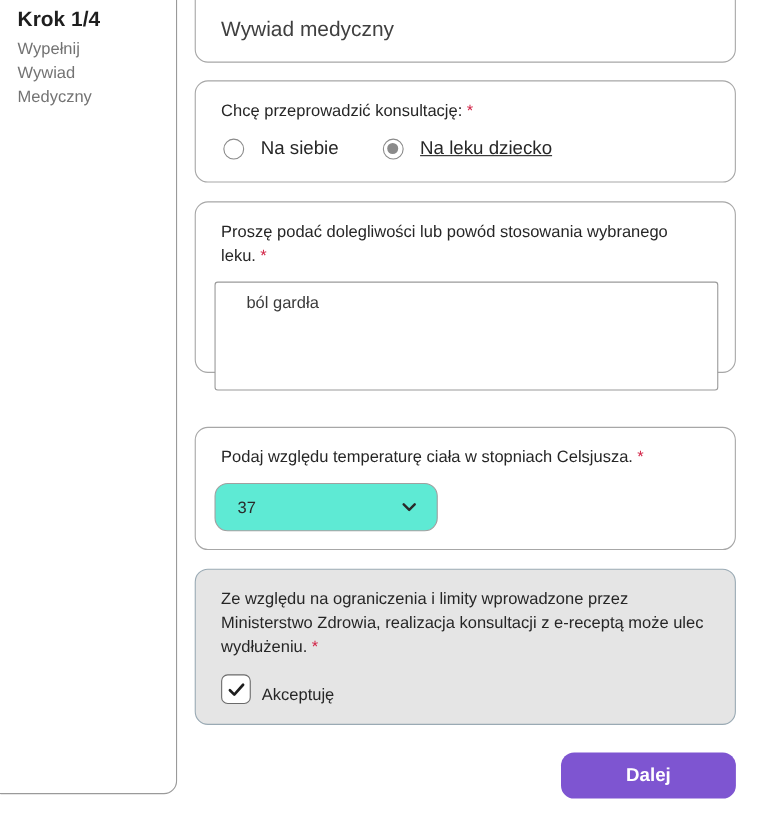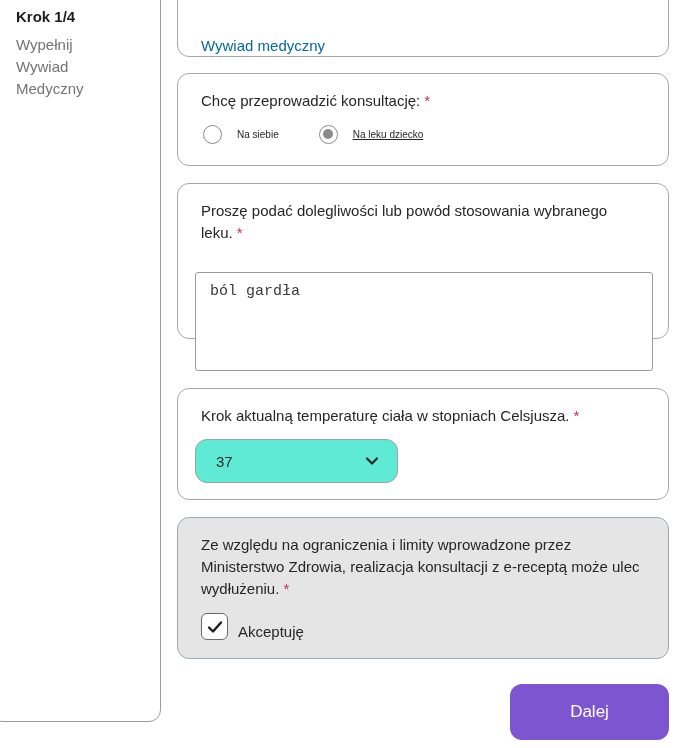--- a/index.html
+++ b/index.html
@@ -3,65 +3,65 @@
   <meta charset="utf-8">
   <style>
     * { box-sizing: border-box; margin: 0; padding: 0; }
     html, body { width: 691px; height: 748px; background: #ffffff; overflow: hidden; }
     body { font-family: "Liberation Sans", "DejaVu Sans", sans-serif; color: #2a2a2a; position: relative; }
 
     .sidebar {
       position: absolute; left: -10px; top: -20px; width: 171px; height: 742px;
       border: 1.5px solid #9a9a9a; border-radius: 12px; background: #fff;
     }
-    .sidebar .step { position: absolute; left: 25px; top: 27px; font-weight: bold; font-size: 15px; color: #1e1e1e; }
+    .sidebar .step { position: absolute; left: 25px; top: 27px; font-weight: bold; font-size: 19px; color: #1e1e1e; }
     .sidebar .step-desc { position: absolute; left: 25px; top: 53px; font-size: 15px; line-height: 22px; color: #737373; width: 110px; }
 
     .card {
       position: absolute; left: 177px; width: 492px;
       border: 1.5px solid #a7a7a7; border-radius: 12px; background: #fff;
     }
     .card.title-card { top: -20px; height: 77px; }
-    .card.title-card .title { position: absolute; left: 23px; top: 36px; font-size: 15px; color: #0369a1; margin-top: 20px; }
+    .card.title-card .title { position: absolute; left: 23px; top: 36px; font-size: 19px; color: #404040; }
 
     .q-label { position: absolute; left: 23px; font-size: 15px; line-height: 22px; color: #262626; }
     .req { color: #d3294b; margin-left: 4px; }
 
     .card.radio-card { top: 73px; height: 93px; }
     .radio-row { position: absolute; top: 51px; left: 25px; display: flex; align-items: center; }
     .radio { width: 19px; height: 19px; border: 1.5px solid #8a8a8a; border-radius: 50%; display: inline-block; position: relative; background: #fff; }
     .radio.checked::after { content: ""; position: absolute; left: 3px; top: 3px; width: 10px; height: 10px; border-radius: 50%; background: #8a8a8a; }
-    .radio-label { font-size: 10px; margin-left: 15px; color: #262626; }
+    .radio-label { font-size: 17px; margin-left: 15px; color: #262626; }
     .radio-label.underline { text-decoration: underline; }
     .radio-opt { display: flex; align-items: center; margin-right: 40px; cursor: pointer; }
 
     .card.text-card { top: 183px; height: 156px; }
     .textarea {
       position: absolute; left: 17px; top: 72px; width: 458px; height: 99px;
-      border: 1.5px solid #9a9a9a; border-radius: 3px; padding: 10px 14px;
-      font-size: 15px; color: #3a3a3a; font-family: Liberation Mono, monospace; resize: none; background: #fff; margin-top: 16px;
+      border: 1.5px solid #9a9a9a; border-radius: 3px; padding: 10px 28px;
+      font-size: 15px; color: #3a3a3a; font-family: Liberation Sans, sans-serif; resize: none; background: #fff;
     }
 
     .card.temp-card { top: 388px; height: 112px; }
     .select {
       position: absolute; left: 17px; top: 50px; width: 203px; height: 44px;
       border: 1.5px solid #a0a0a0; border-radius: 12px; display: flex; align-items: center;
       padding: 0 20px; font-size: 15px; color: #2a2a2a; cursor: pointer; background: #5eead4;
     }
     .select .chev { position: absolute; right: 18px; top: 14px; width: 14px; height: 14px; }
 
     .card.notice-card { top: 517px; height: 142px; background: #e5e5e5; border-color: #9aaab4; }
     .checkbox-row { position: absolute; left: 23px; top: 95px; display: flex; align-items: flex-end; cursor: pointer; }
     .checkbox { width: 27px; height: 27px; border: 1.5px solid #6a6a6a; border-radius: 6px; background: #fff; display: flex; align-items: center; justify-content: center; }
     .checkbox-label { font-size: 15px; margin-left: 10px; color: #262626; }
 
     .next-btn {
-      position: absolute; left: 510px; top: 684px; width: 159px; height: 56px;
+      position: absolute; left: 510px; top: 684px; width: 159px; height: 42px;
       background: #7e55d1; border-radius: 12px; border: none; color: #fff;
-      font-weight: normal; font-size: 17px; font-family: "Liberation Sans", sans-serif; cursor: pointer;
+      font-weight: bold; font-size: 17px; font-family: "Liberation Sans", sans-serif; cursor: pointer;
     }
   </style>
 </head>
 <body>
 
 <div class="sidebar">
   <div class="step">Krok 1/4</div>
   <div class="step-desc">Wypełnij Wywiad Medyczny</div>
 </div>
 
@@ -87,21 +87,21 @@
 
 <div class="card text-card">
   <div class="q-label" style="top:16px; width:420px;">
     <span>Proszę podać dolegliwości lub powód stosowania wybranego leku.</span><span class="req">*</span>
   </div>
   <div class="textarea">ból gardła</div>
 </div>
 
 <div class="card temp-card">
   <div class="q-label" style="top:16px;">
-    <span>Krok aktualną temperaturę ciała w stopniach Celsjusza.</span><span class="req">*</span>
+    <span>Podaj względu temperaturę ciała w stopniach Celsjusza.</span><span class="req">*</span>
   </div>
   <div class="select">
     <span>37</span>
     <svg class="chev" viewBox="0 0 14 14">
         <polyline points="2,4.5 7,9.5 12,4.5" fill="none" stroke="#2a2a2a" stroke-width="2.2" stroke-linecap="round" stroke-linejoin="round"></polyline>
       </svg>
   </div>
 </div>
 
 <div class="card notice-card">

